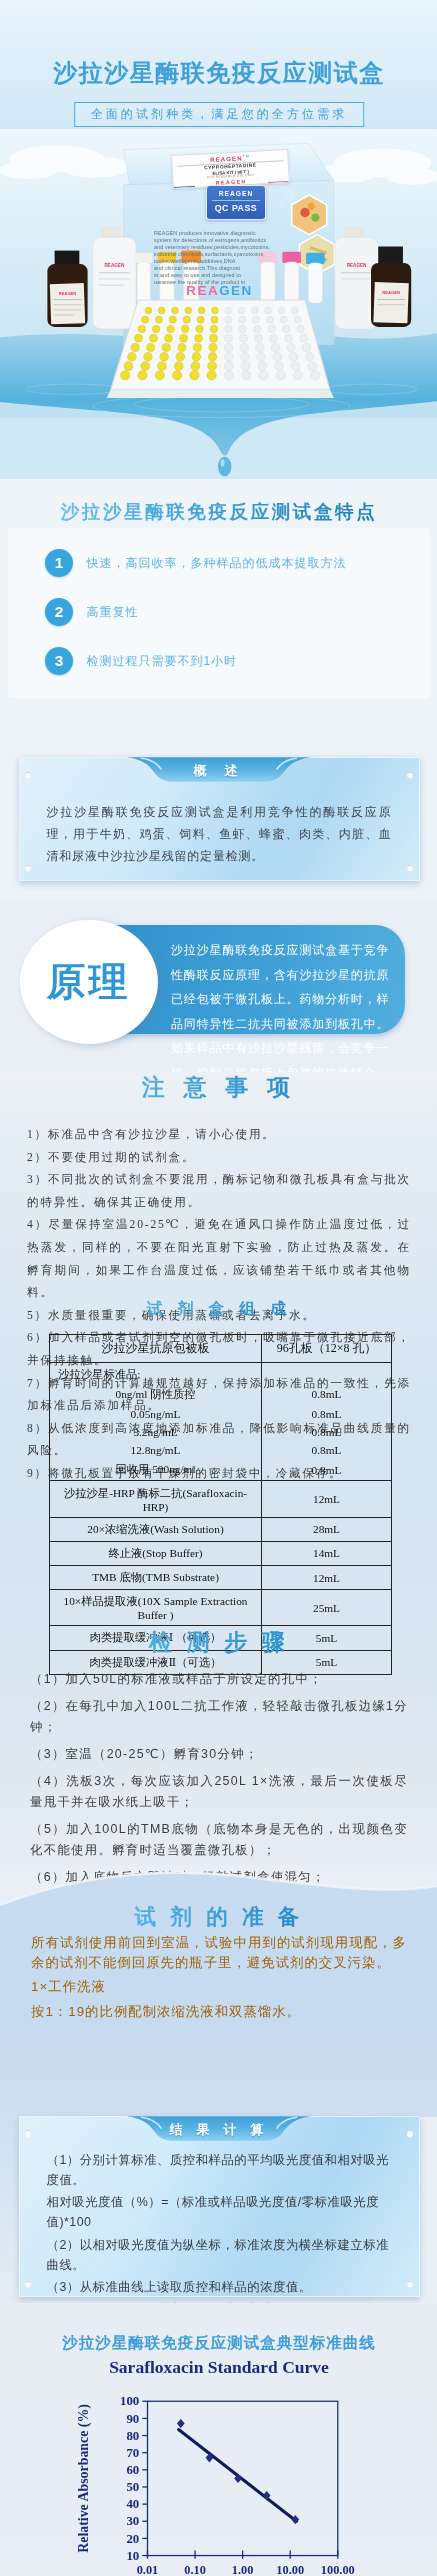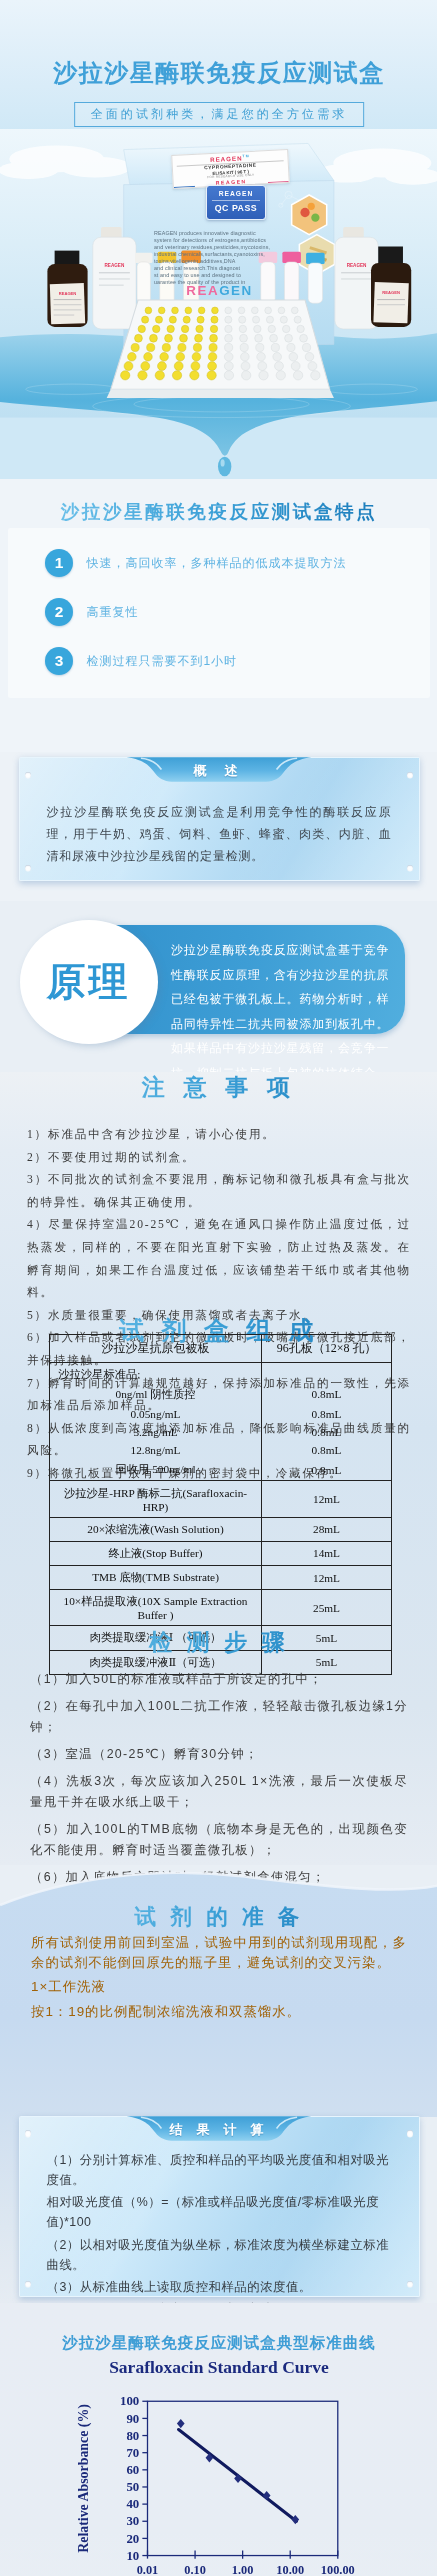--- a/index.html
+++ b/index.html
@@ -82,21 +82,21 @@
   .p-text{left:171px;top:36px;width:218px;color:#fff;font-size:12px;line-height:2.05;
     letter-spacing:0.5px;text-align:justify;}
 
   
   #sec-notice{top:1072px;left:0;width:438px;height:793px;
     background:linear-gradient(180deg,#edf1f5 0%,#e4ecf4 10%,#d5e4f1 45%,#dbe6f0 80%,#e6ecf3 100%);}
   .notice-title{top:0;font-size:23px;letter-spacing:6.2px;}
   .notice-list{left:27px;right:27px;top:52px;font-family:"Liberation Serif","DejaVu Serif",serif;
     font-size:11.6px;color:#3a3a3a;letter-spacing:1.8px;line-height:1.95;text-align:justify;}
   .notice-list p{margin:0;}
-  .kit-title{top:227px;font-size:25px;letter-spacing:5.2px;margin-top:15px;}
+  .kit-title{top:227px;font-size:16px;letter-spacing:5.2px;}
   #kit-table{left:49px;top:262px;width:343px;}
   #kit-table table{width:100%;border-collapse:collapse;border:1px solid #222;
     font-family:"Liberation Serif","DejaVu Serif",serif;font-size:11.3px;color:#101010;}
   #kit-table td{border:0.5px solid #222;text-align:center;padding:2.1px 4.1px;}
   #kit-table tr.hdr td{font-size:12px;padding:5.2px 4.1px;}
   #kit-table tr.lbl td{text-align:left;border-bottom:none;padding:4.1px 3.1px 1px 8.2px;}
   #kit-table tr.std td{border-top:none;border-bottom:none;padding:3.1px 4.1px;}
   #kit-table tr.reg td{padding:4.1px 4.1px;}
   .steps-title{top:555px;font-size:23px;letter-spacing:4.1px;}
   .steps-list{left:30px;right:30px;top:597px;font-size:12.4px;color:#3c3c3c;letter-spacing:1.3px;line-height:1.68;}

